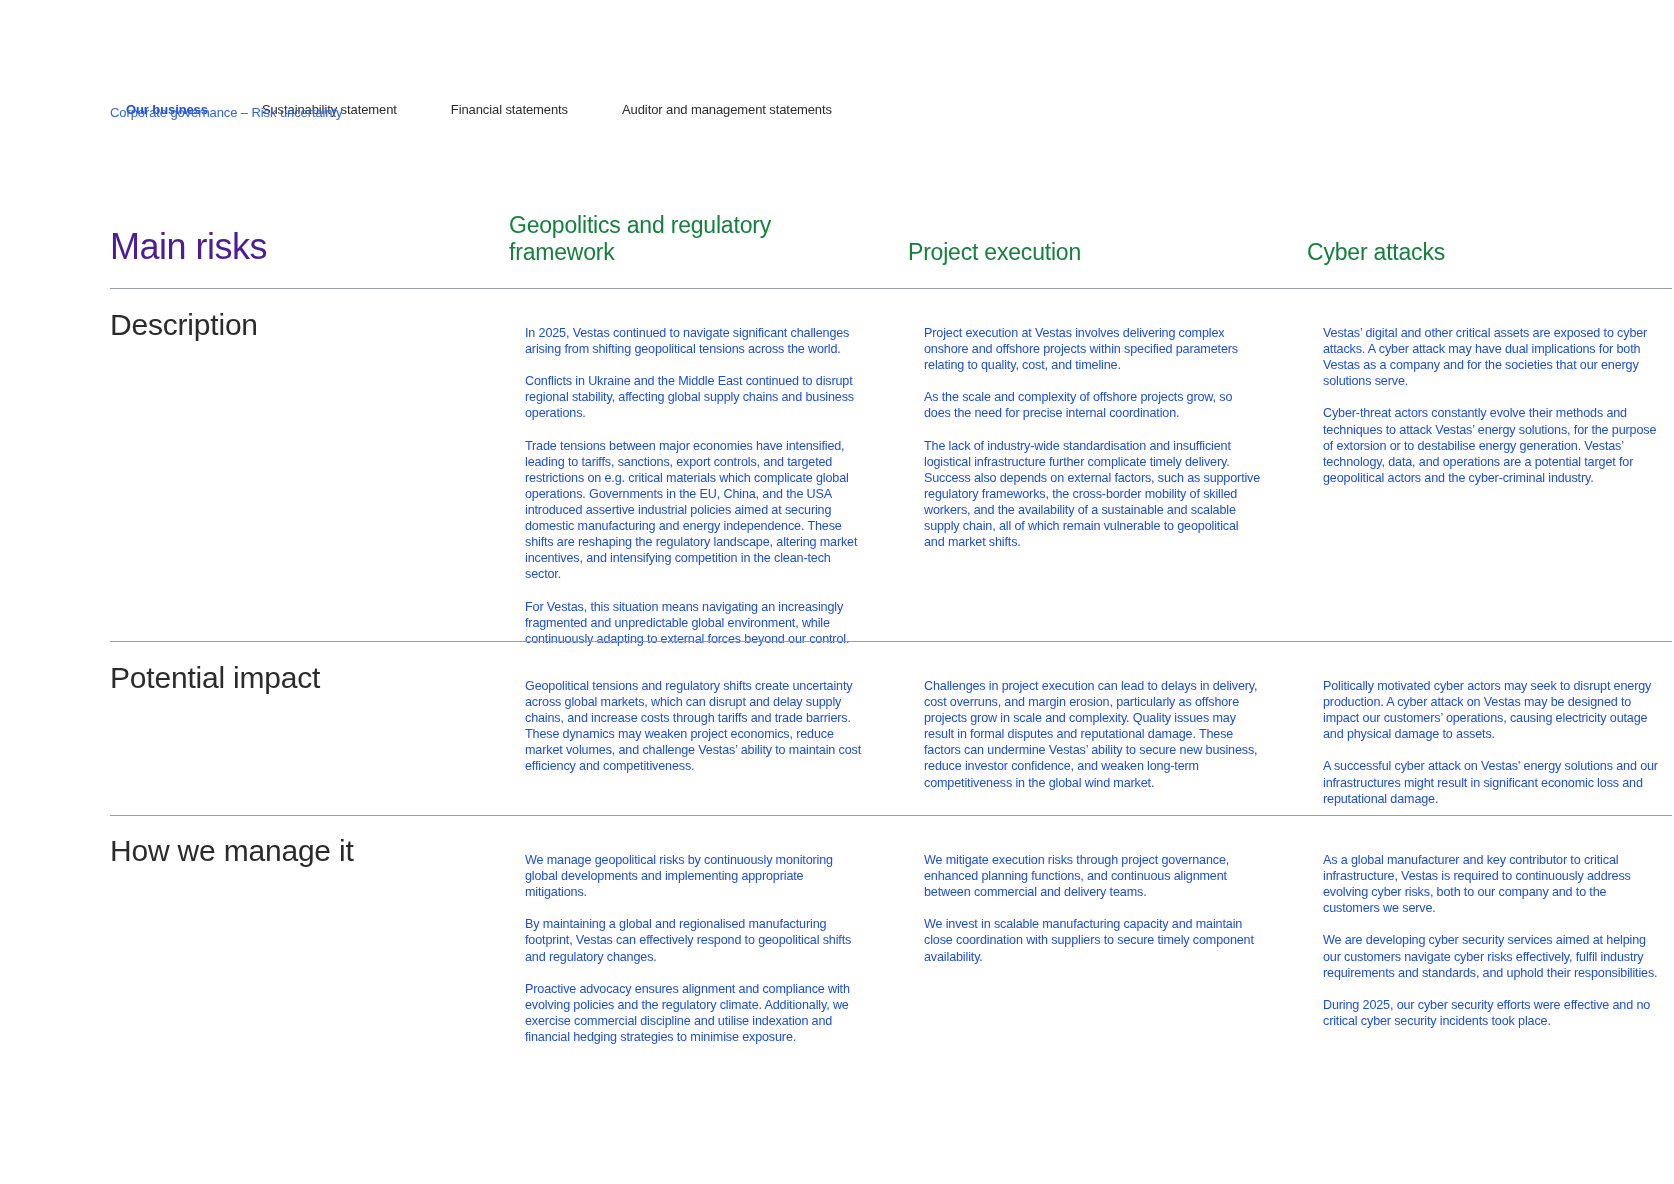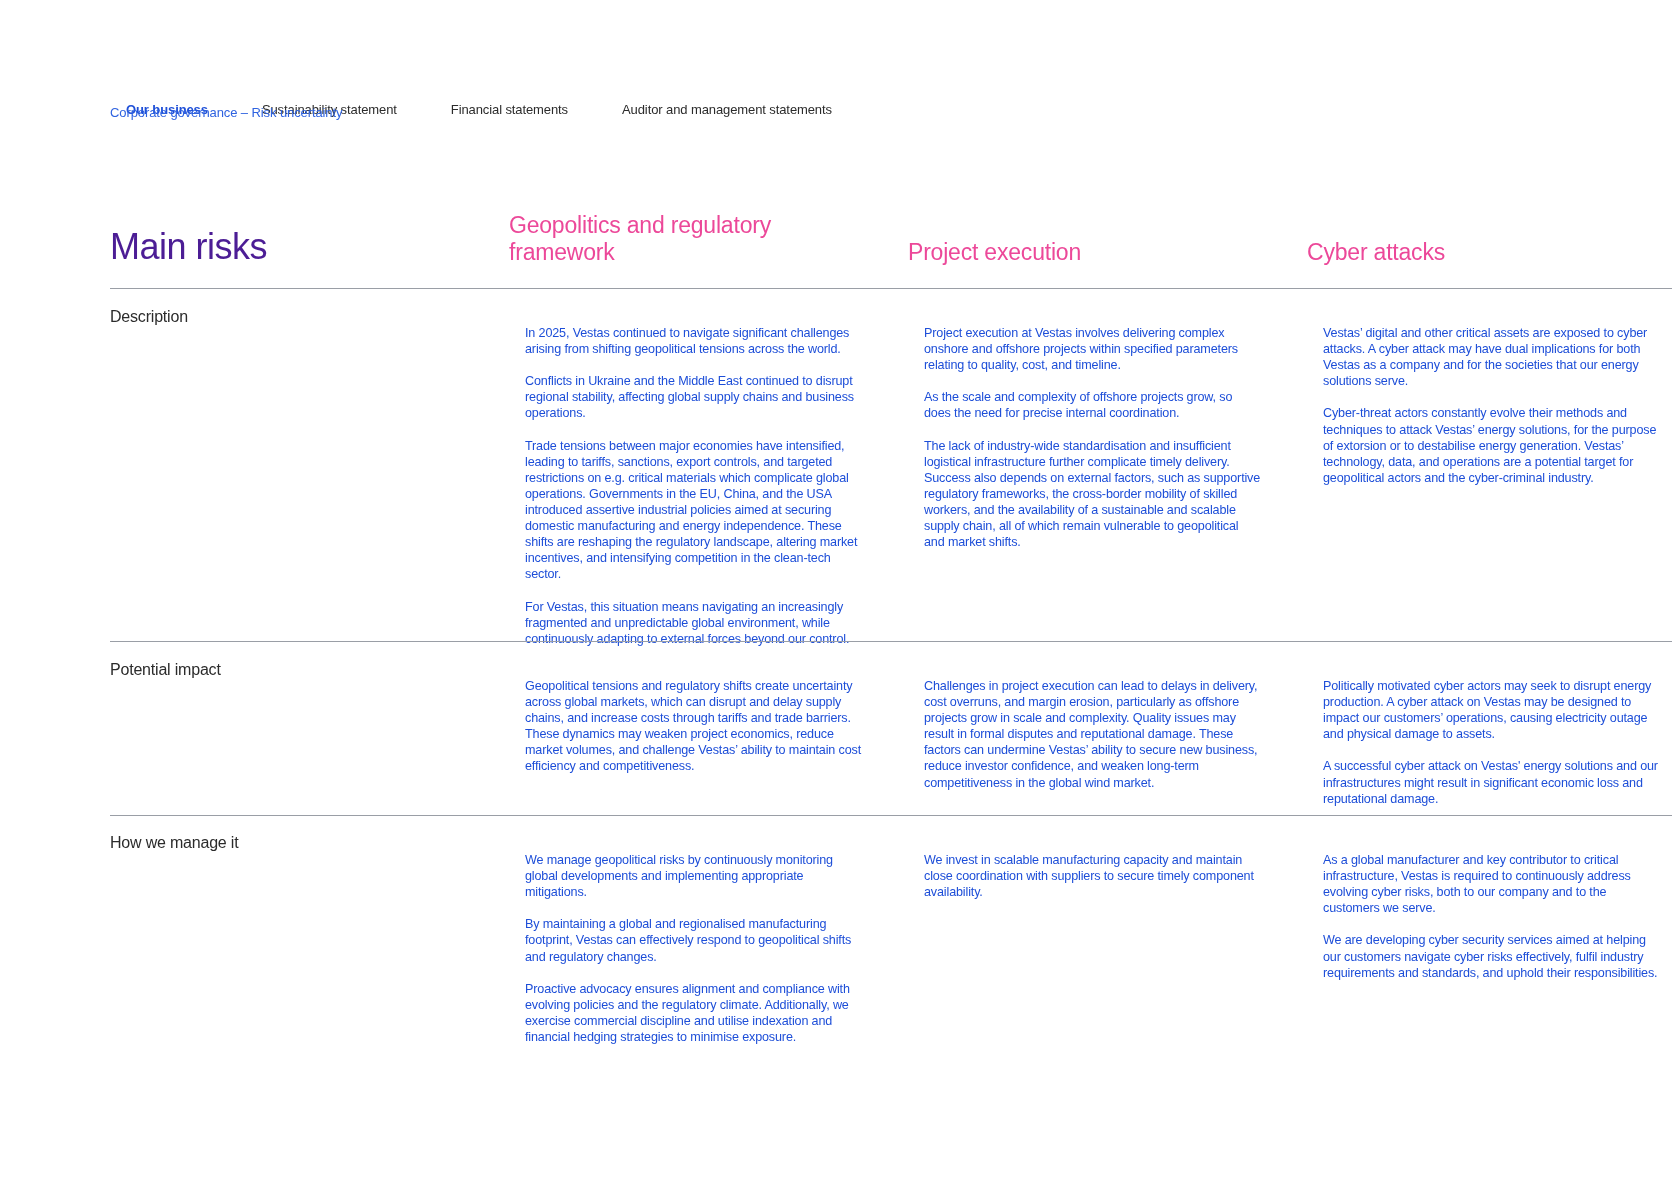--- a/index.html
+++ b/index.html
@@ -7,28 +7,28 @@
     body { position: relative; font-family: "Liberation Sans", "DejaVu Sans", sans-serif; color: #2b2b2b; }
 
     .topnav { position: absolute; left: 62px; top: 38px; display: flex; gap: 0; align-items: baseline; }
     .topnav .nav-item { font-size: 13px; color: #2b2b2b; margin-right: 38px; letter-spacing: -0.1px; cursor: pointer; white-space: nowrap; }
     .topnav .nav-item.active { color: #1e4fd8; font-weight: bold; }
     .subnav { position: absolute; left: 62px; top: 57px; font-size: 13px; color: #2f63e0; letter-spacing: -0.1px; cursor: pointer; }
     .menu-btn { position: absolute; left: 1607px; top: 40px; width: 16px; height: 12px; cursor: pointer; }
     .menu-btn span { display: block; height: 1.5px; background: #5a6070; margin-bottom: 2.5px; }
 
     .title { position: absolute; left: 62px; top: 178px; font-size: 36px; font-weight: 300; color: #4c1d95; letter-spacing: -0.5px; }
-    .col-head { position: absolute; font-size: 23px; color: #ec4899; line-height: 27px; letter-spacing: -0.2px; }
+    .col-head { position: absolute; font-size: 23px; color: #15803d; line-height: 27px; letter-spacing: -0.2px; }
     .col-head.c1 { left: 461px; top: 164px; width: 340px; }
     .col-head.c2 { left: 860px; top: 191px; }
     .col-head.c3 { left: 1259px; top: 191px; }
 
     .rule { position: absolute; left: 62px; width: 1562px; height: 1px; background: #9a9ea6; }
 
-    .row-label { position: absolute; left: 62px; font-size: 16px; color: #2b2b2b; font-weight: 300; letter-spacing: -0.2px; }
+    .row-label { position: absolute; left: 62px; font-size: 30px; color: #2b2b2b; font-weight: 300; letter-spacing: -0.2px; }
 
     .cell { position: absolute; width: 370px; font-size: 12.6px; line-height: 16.1px; color: #1d4ed8; letter-spacing: -0.15px; }
     .cell p { margin-bottom: 16.1px; }
     .cell p:last-child { margin-bottom: 0; }
     .cell.c1 { left: 461px; }
     .cell.c2 { left: 860px; }
     .cell.c3 { left: 1259px; }
 
     .footer-left { position: absolute; left: 62px; top: 1138px; font-size: 13.5px; color: #3a3a3a; }
     .footer-right { position: absolute; right: 52px; top: 1138px; font-size: 13.5px; color: #3a3a3a; }
@@ -89,21 +89,23 @@
 
 <div class="rule" style="top:767px;"></div>
 
 <div class="row-label" style="top:786px;">How we manage it</div>
 <div class="cell c1" style="top:788px;">
   <p>We manage geopolitical risks by continuously monitoring global developments and implementing appropriate mitigations.</p>
   <p>By maintaining a global and regionalised manufacturing footprint, Vestas can effectively respond to geopolitical shifts and regulatory changes.</p>
   <p>Proactive advocacy ensures alignment and compliance with evolving policies and the regulatory climate. Additionally, we exercise commercial discipline and utilise indexation and financial hedging strategies to minimise exposure.</p>
 </div>
 <div class="cell c2" style="top:788px;">
+  <p>We mitigate execution risks through project governance, enhanced planning functions, and continuous alignment between commercial and delivery teams.</p>
   <p>We invest in scalable manufacturing capacity and maintain close coordination with suppliers to secure timely component availability.</p>
 </div>
 <div class="cell c3" style="top:788px;">
   <p>As a global manufacturer and key contributor to critical infrastructure, Vestas is required to continuously address evolving cyber risks, both to our company and to the customers we serve.</p>
   <p>We are developing cyber security services aimed at helping our customers navigate cyber risks effectively, fulfil industry requirements and standards, and uphold their responsibilities.</p>
+  <p>During 2025, our cyber security efforts were effective and no critical cyber security incidents took place.</p>
 </div>
 
 <div class="footer-left">Vestas Annual Report 2025</div>
 <div class="footer-right">51</div>
 
 </body></html>

